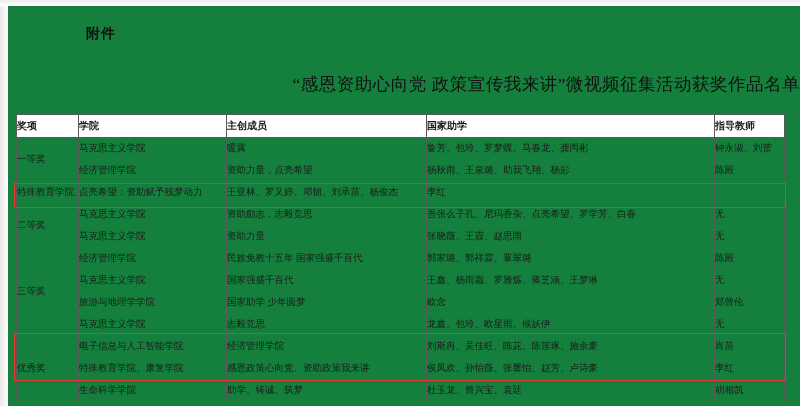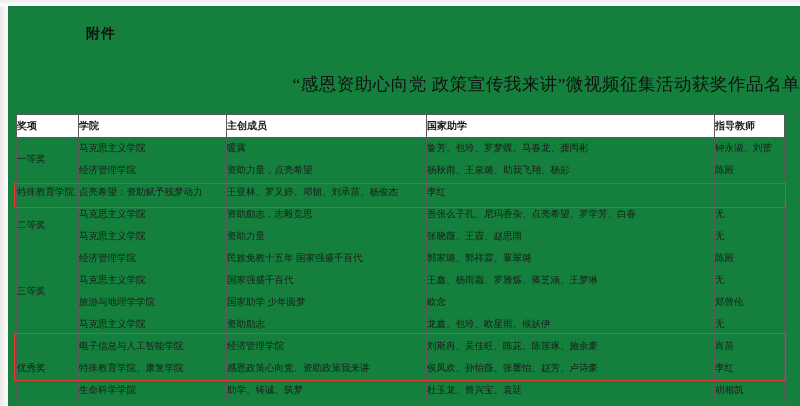--- a/index.html
+++ b/index.html
@@ -189,21 +189,21 @@
             <td>无</td>
           </tr>
           <tr>
             <td>旅游与地理学学院</td>
             <td>国家助学 少年圆梦</td>
             <td>欧念</td>
             <td>郑曾伦</td>
           </tr>
           <tr>
             <td>马克思主义学院</td>
-            <td>资助励志</td>
+            <td>志毅竞思</td>
             <td>龙鑫、包玲、欧星雨、候妖伊</td>
             <td>无</td>
           </tr>
           <tr>
             <td class="cell-prize" rowspan="3">优秀奖</td>
             <td>电子信息与人工智能学院</td>
             <td>经济管理学院</td>
             <td>刘斯冉、吴佳旺、陈茈、陈莲琢、施余豪</td>
             <td>肖苗</td>
           </tr>

